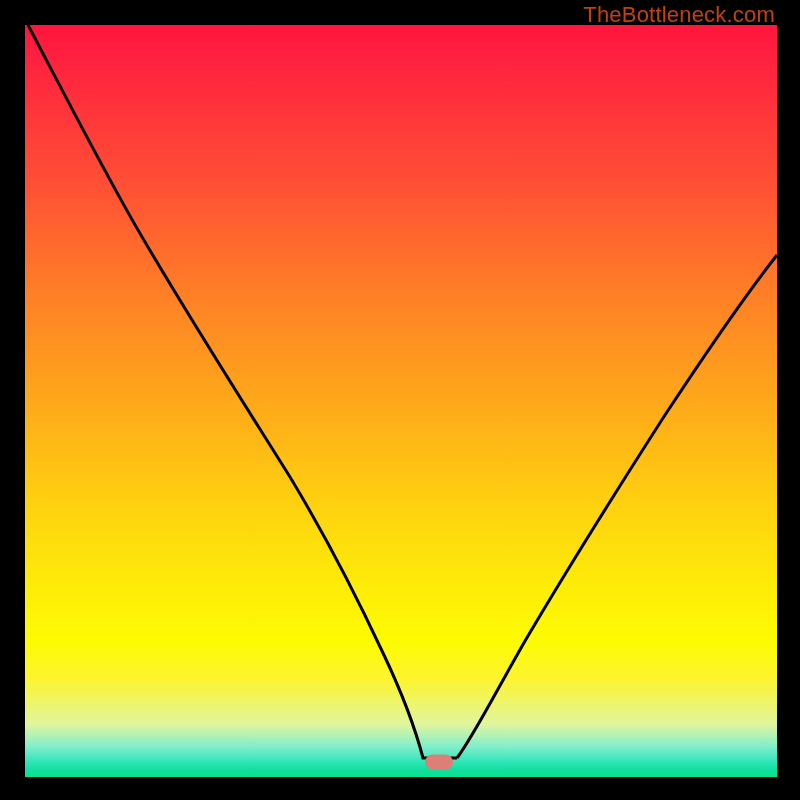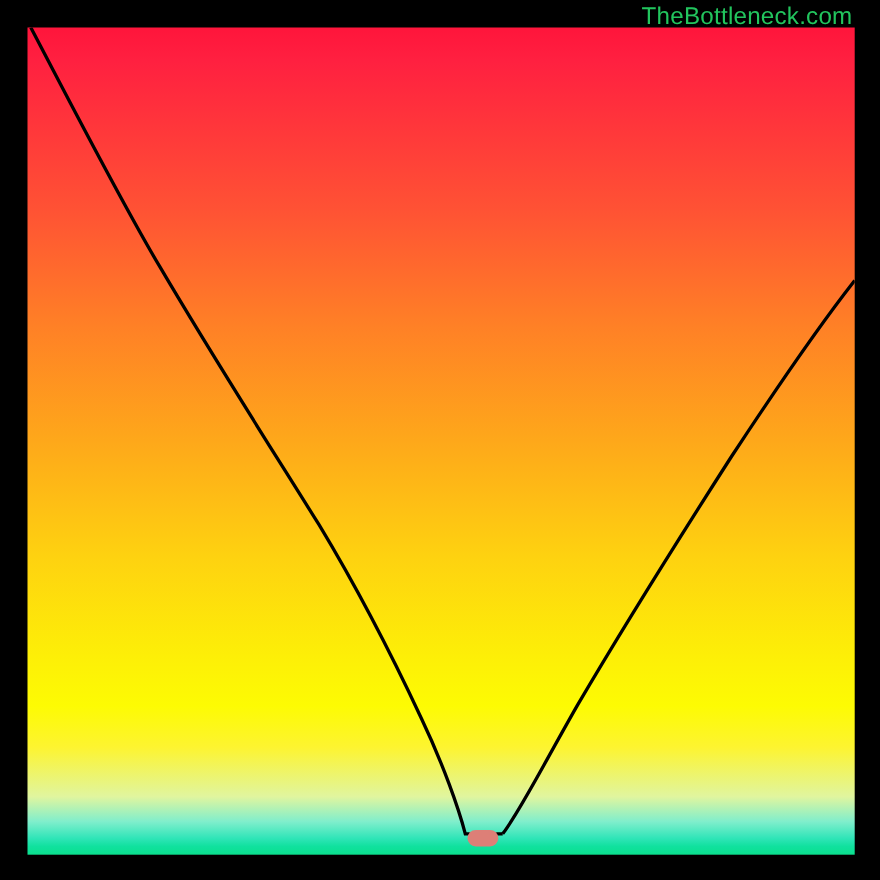--- a/index.html
+++ b/index.html
@@ -47,21 +47,21 @@
       #0be08e 100%
     );
   }
   .attribution {
     position: absolute;
     top: 2px;
     right: 25px;
     font-family: Arial, Helvetica, sans-serif;
     font-size: 22px;
     font-weight: 500;
-    color: #22c55e;
+    color: #c2410c;
     letter-spacing: 0.2px;
   }
   svg.curves {
     position: absolute;
     left: 0;
     top: 0;
     width: 100%;
     height: 100%;
   }
   .marker {

